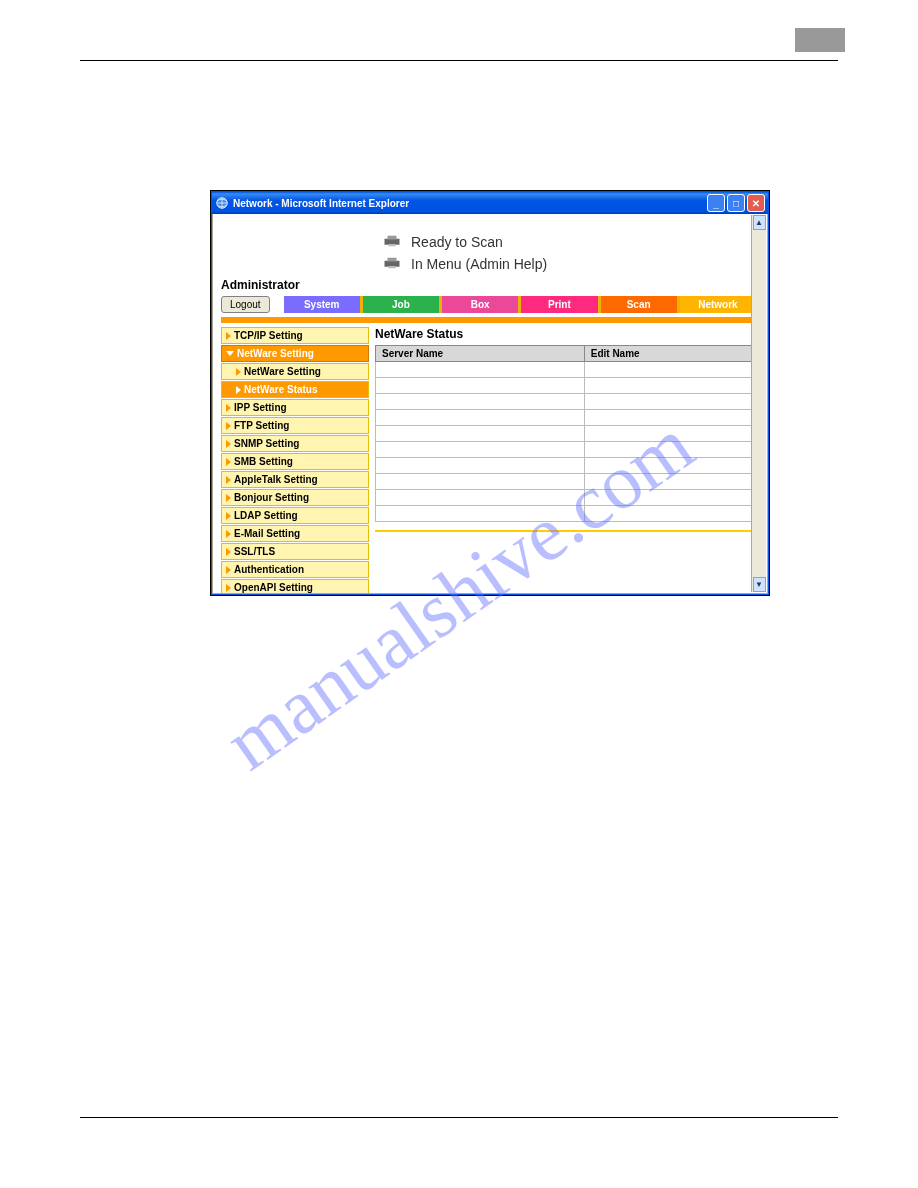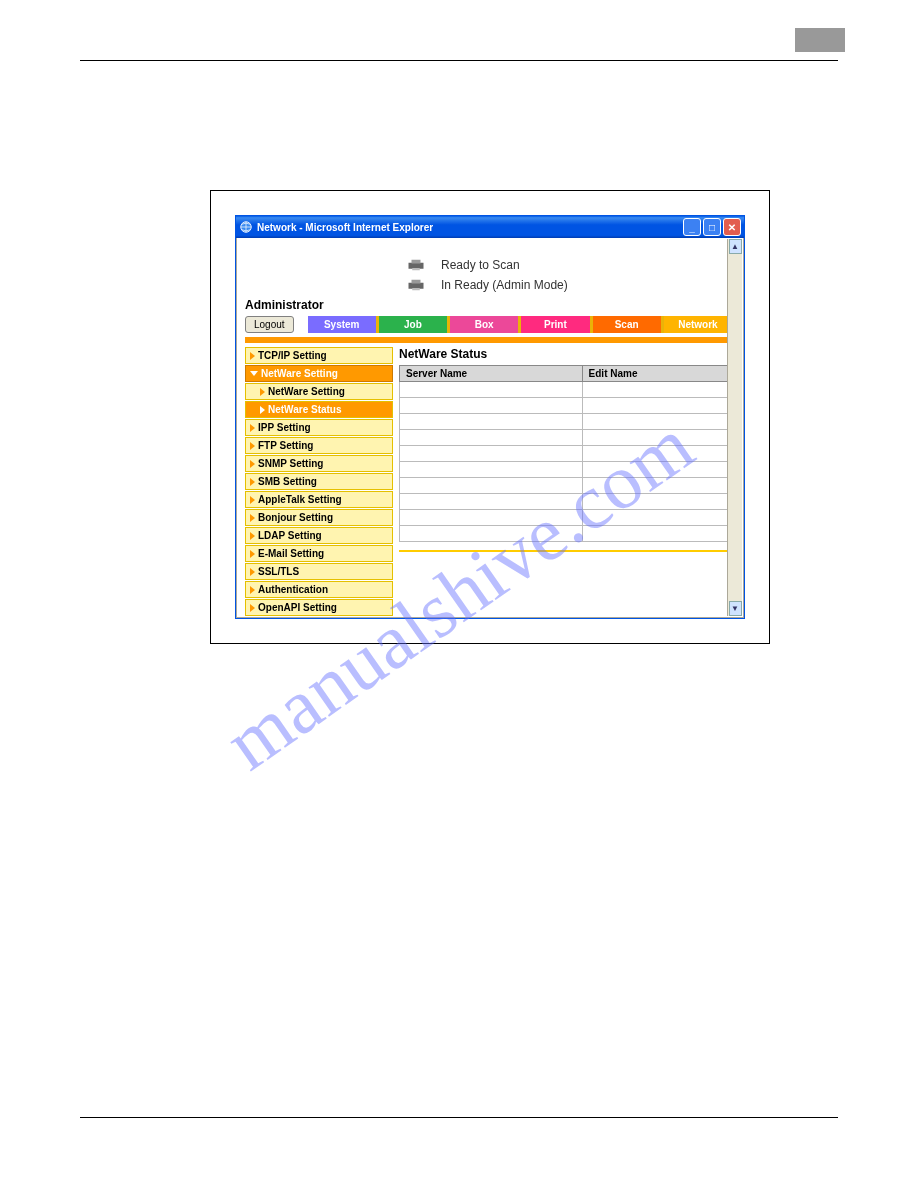--- a/index.html
+++ b/index.html
@@ -44,21 +44,21 @@
     z-index: 50;
     white-space: nowrap;
   }
   .screenshot-frame {
     position: absolute;
     top: 190px;
     left: 210px;
     width: 560px;
     border: 1px solid #000;
     background: #fff;
-    padding: 24px;
+    padding: 0;
   }
   .ie-window {
     border: 1px solid #0054E3;
     background: #ece9d8;
     font-size: 10px;
   }
   .titlebar {
     background: linear-gradient(to bottom, #0058e6 0%, #3a8af0 8%, #0054e3 40%, #0054e3 88%, #003bb0 100%);
     color: #fff;
     display: flex;
@@ -106,21 +106,21 @@
     overflow: hidden;
     position: relative;
   }
   .status-block {
     display: flex;
     flex-direction: column;
     align-items: flex-start;
     margin: 20px 0 6px 170px;
     gap: 6px;
   }
-  .status-row { display: flex; align-items: flex-end; gap: 16px; font-size: 12px; color:#333;}
+  .status-row { display: flex; align-items: flex-start; gap: 10px; font-size: 14px; color:#333;}
   .printer-icon {
     width: 18px; height: 14px;
   }
   .admin-label {
     font-size: 12px;
     margin-left: 8px;
     color: #000;
     font-weight: bold;
   }
   .toolbar-row {
@@ -296,21 +296,21 @@
               <rect x="7" y="13" width="10" height="3" fill="#bbb"></rect>
             </svg>
           <span>Ready to Scan</span>
         </div>
         <div class="status-row">
           <svg class="printer-icon" viewBox="0 0 24 18">
               <rect x="2" y="6" width="20" height="8" fill="#666"></rect>
               <rect x="6" y="2" width="12" height="5" fill="#999"></rect>
               <rect x="7" y="13" width="10" height="3" fill="#bbb"></rect>
             </svg>
-          <span>In Ready (Admin Mode)</span>
+          <span>In Menu (Admin Help)</span>
         </div>
       </div>
 
       <div class="admin-label">Administrator</div>
 
       <div class="toolbar-row">
         <button class="logout-btn">Logout</button>
         <div class="tab tab-system">System</div>
         <div class="tab tab-job">Job</div>
         <div class="tab tab-box">Box</div>

